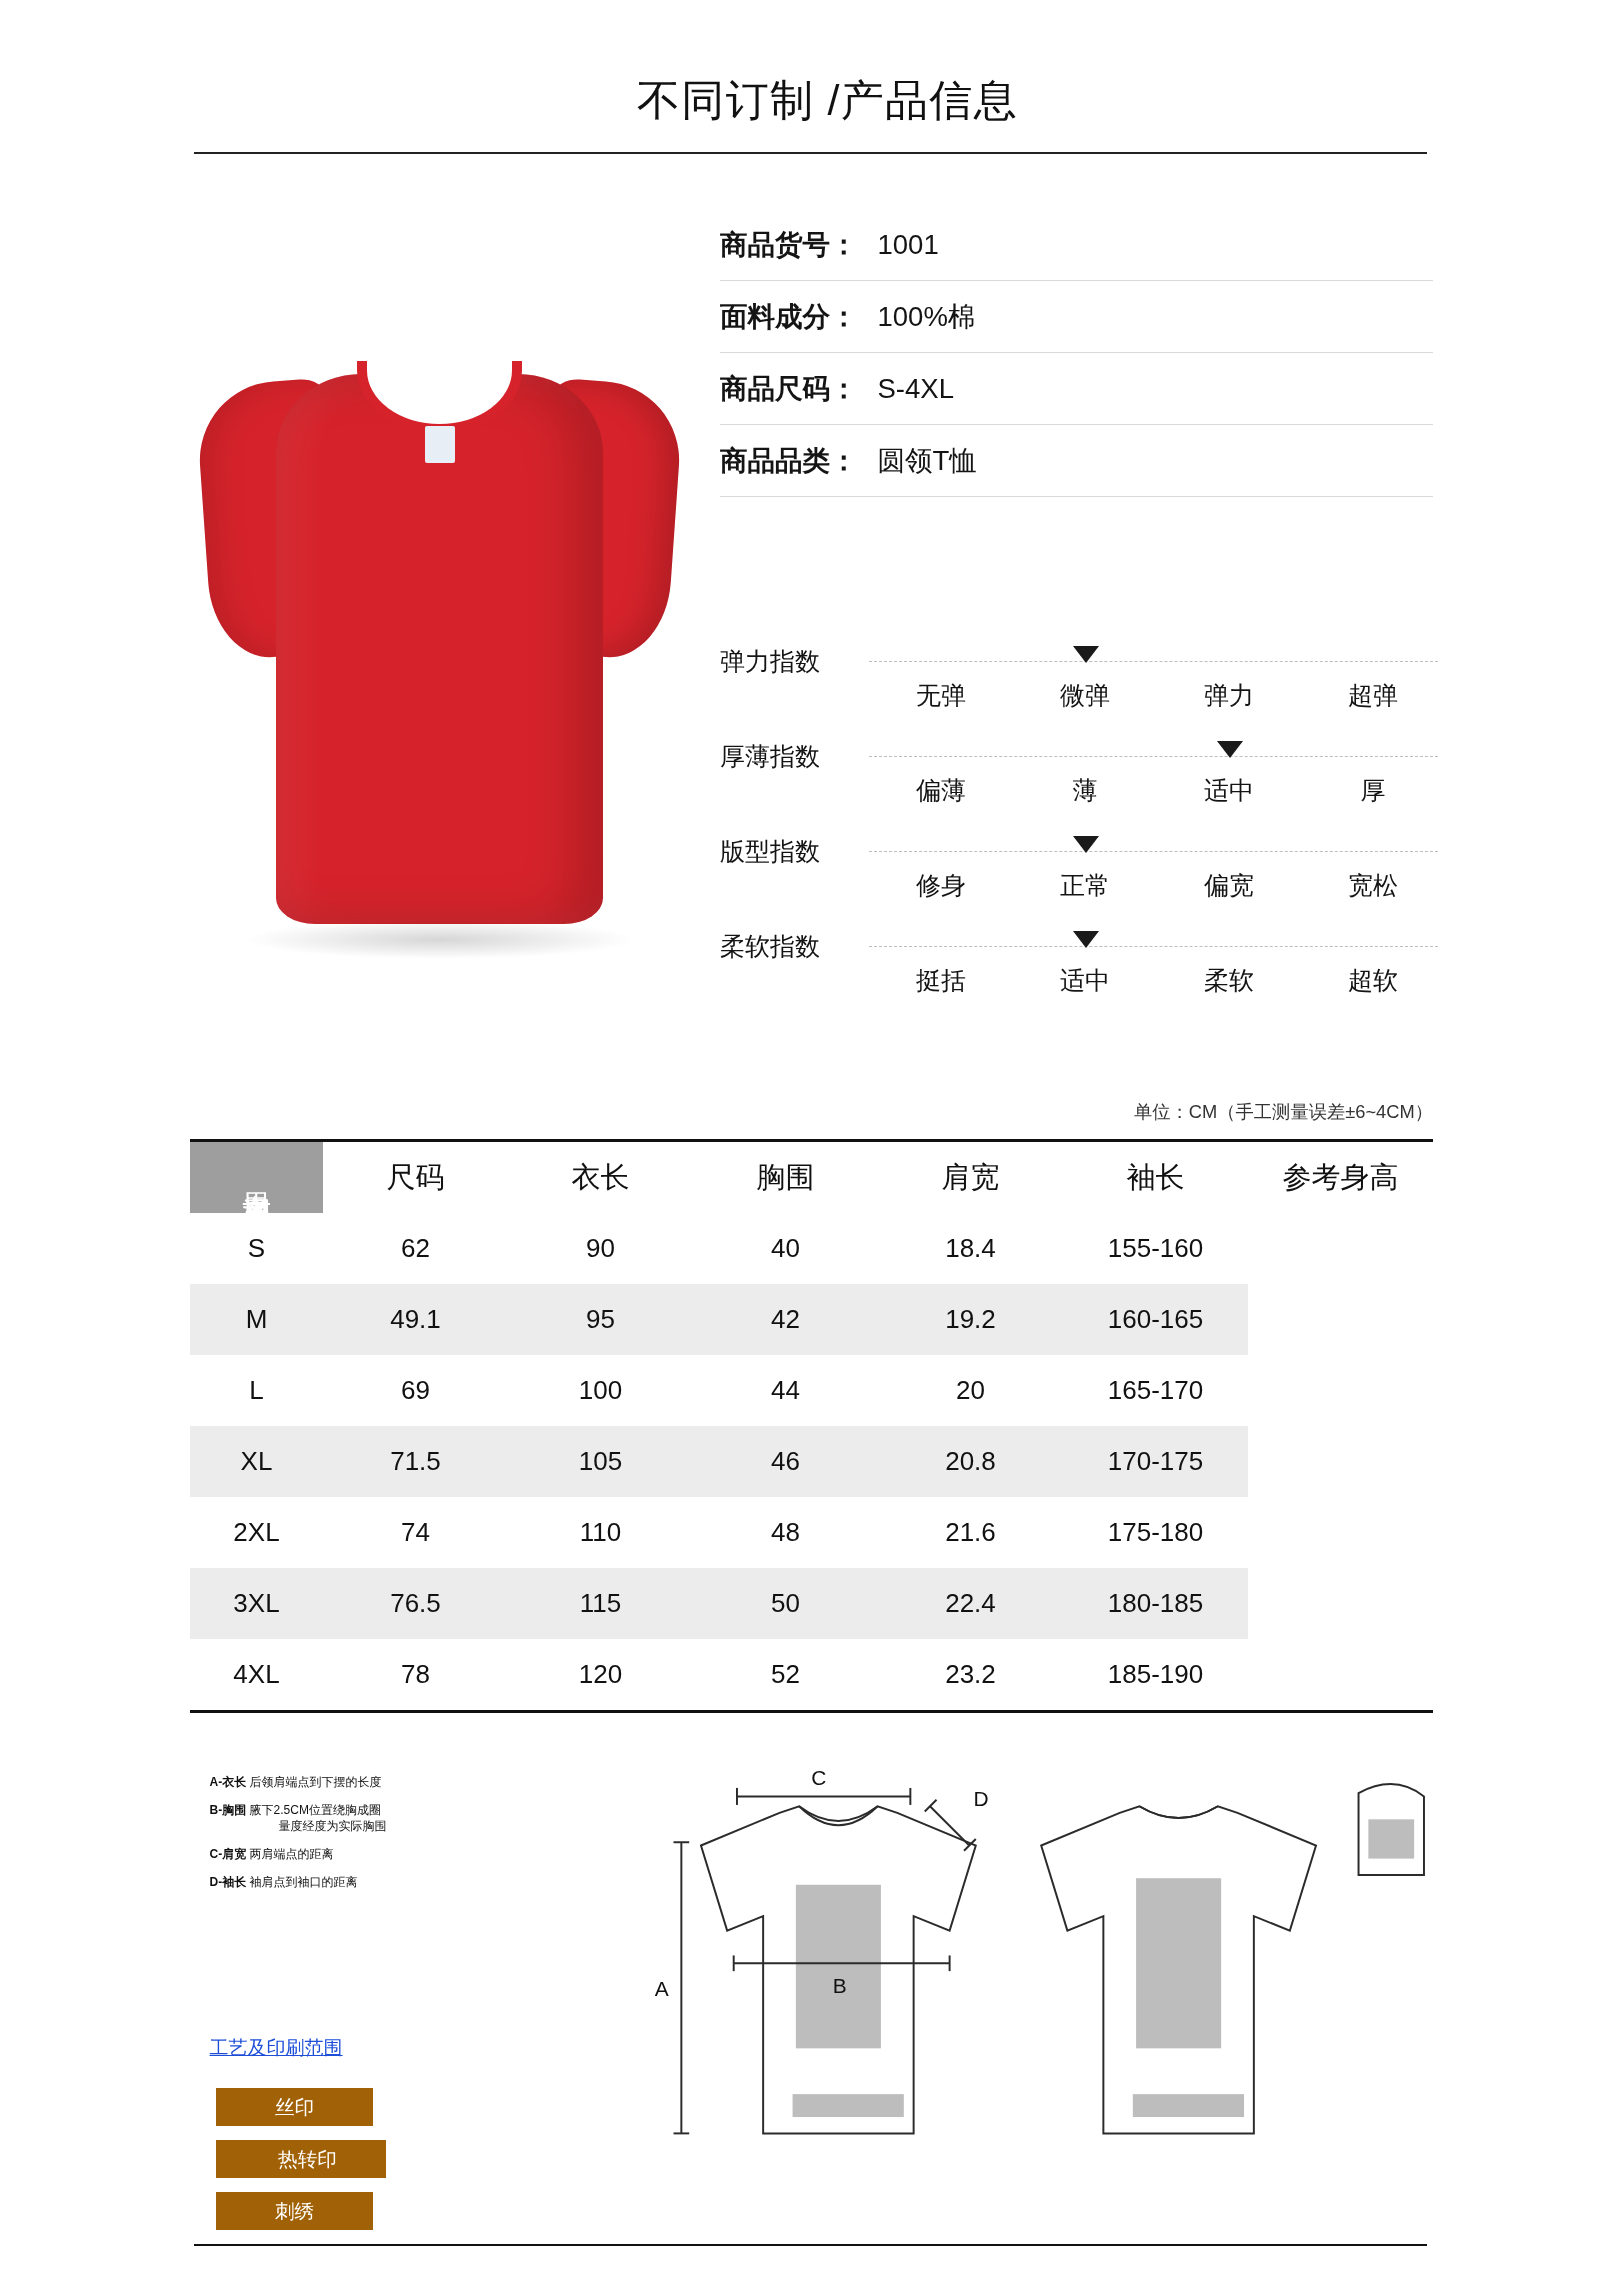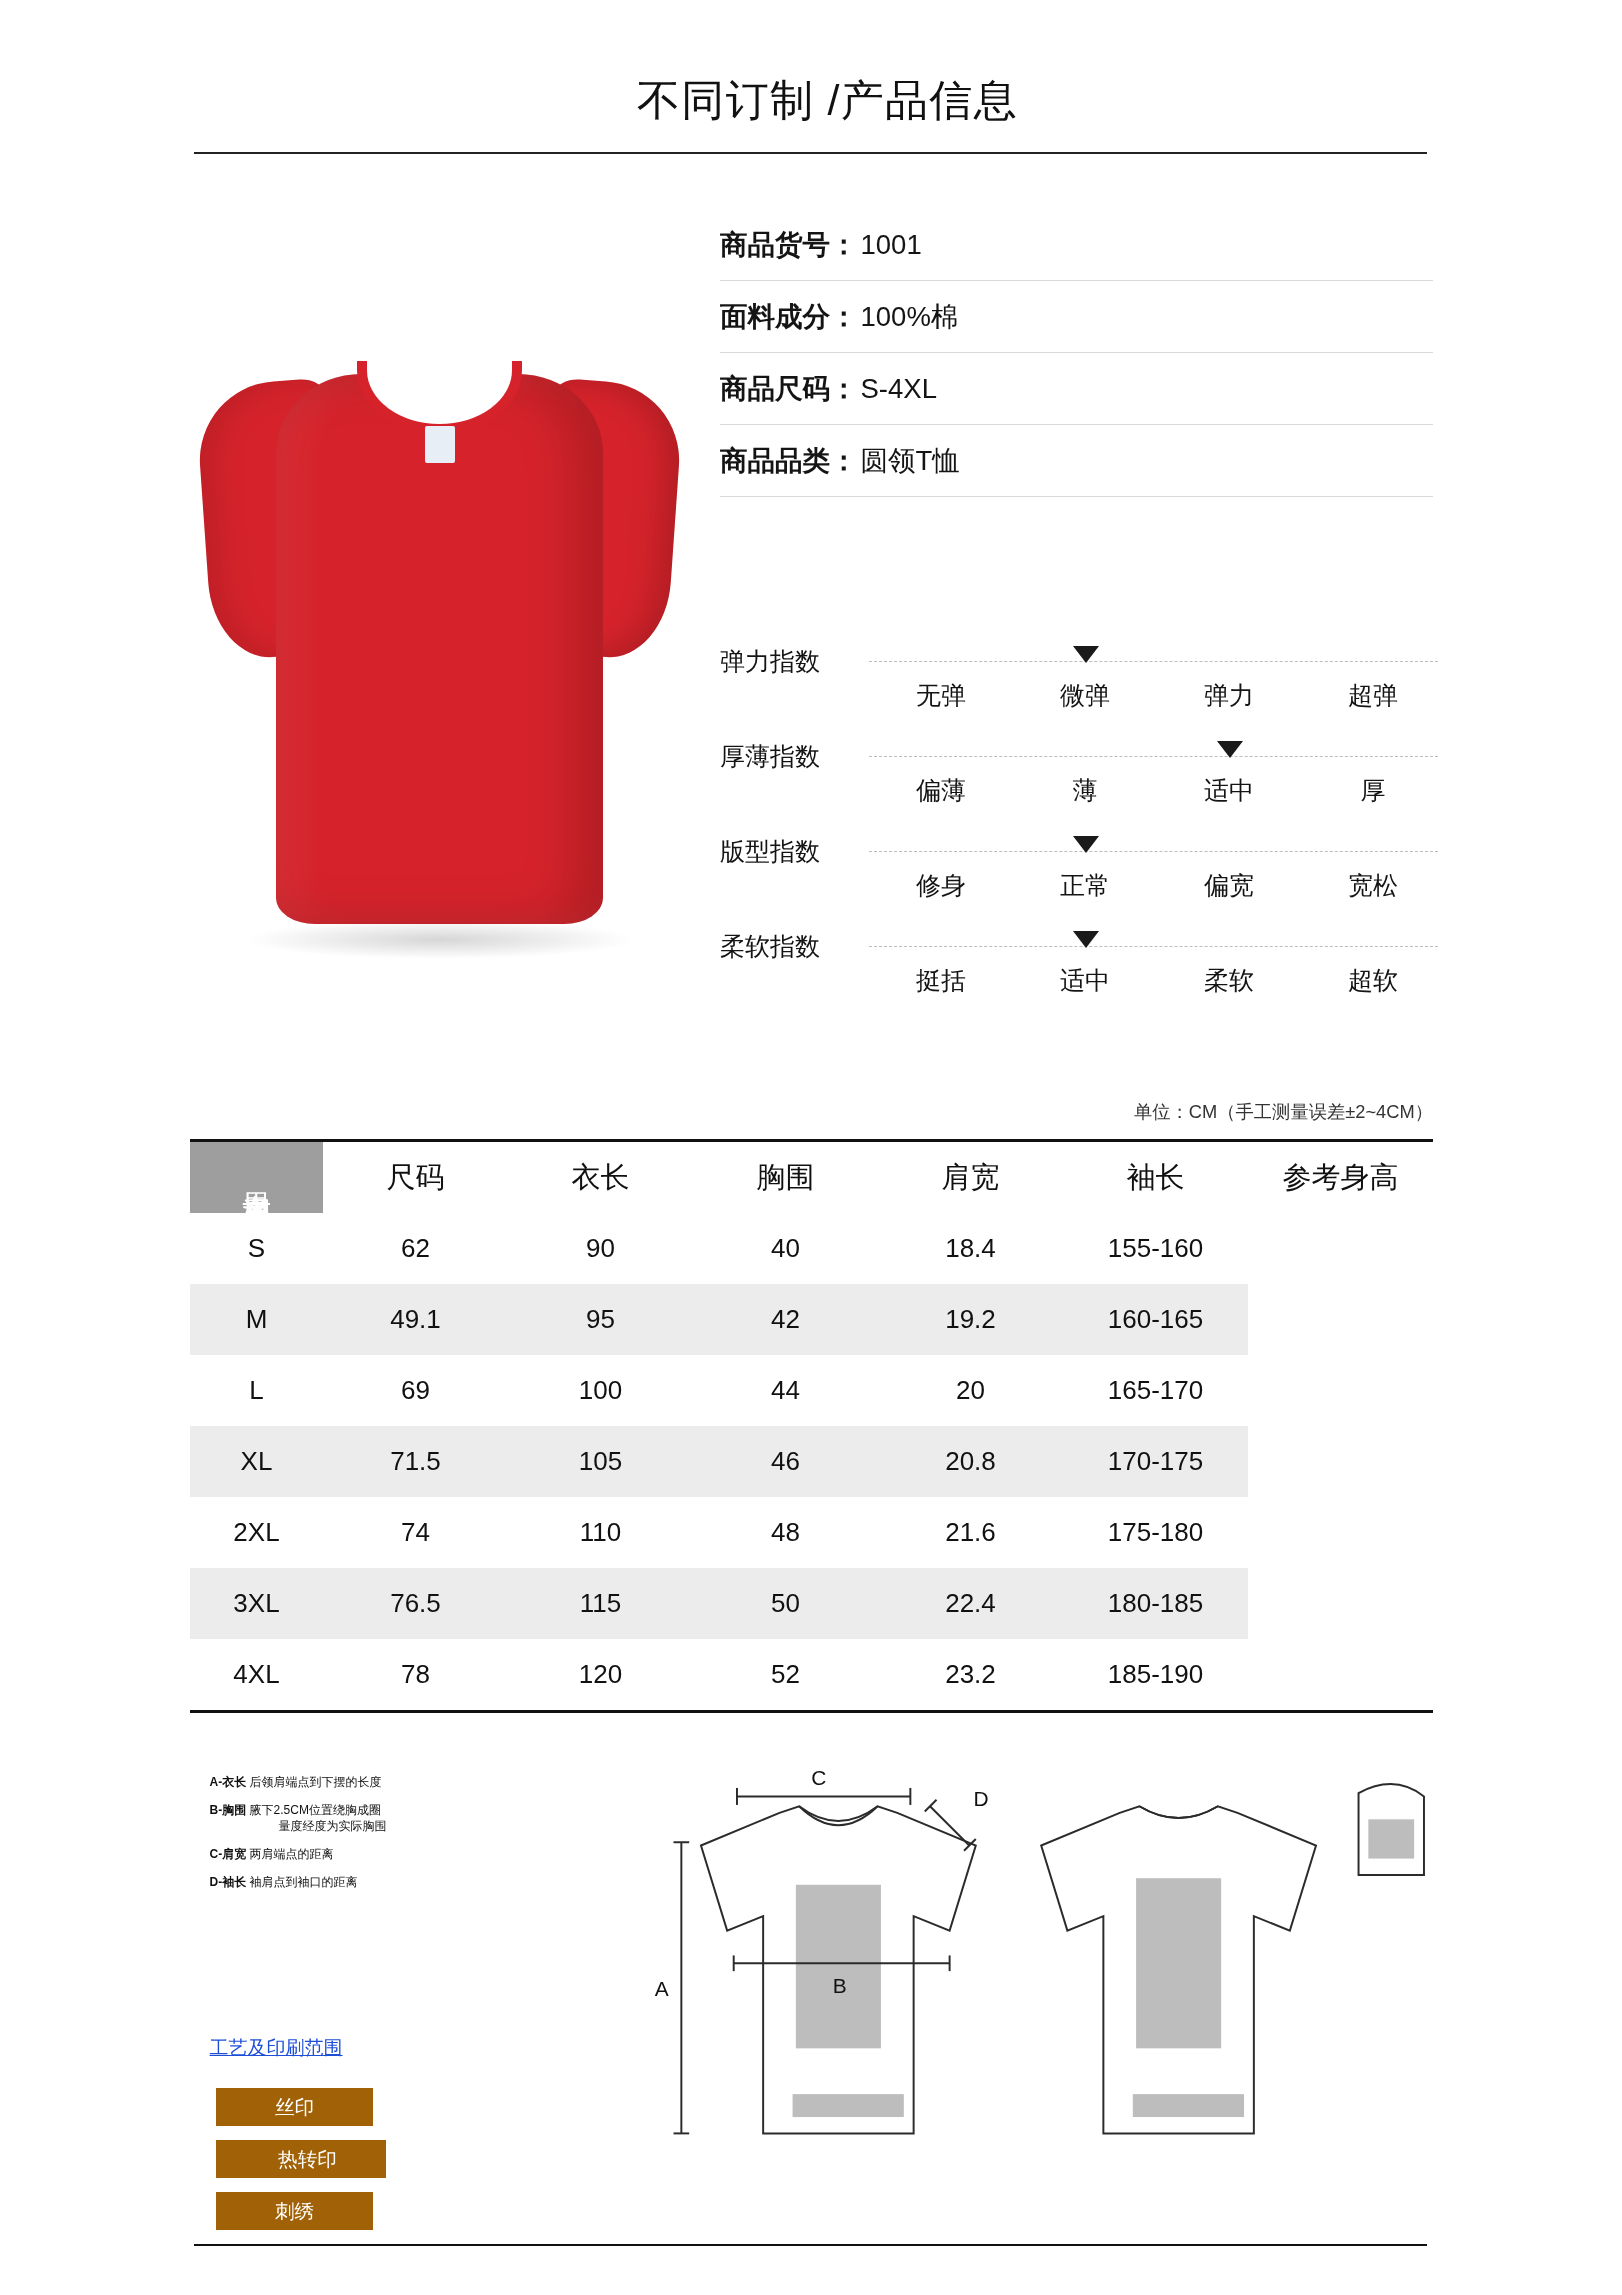--- a/index.html
+++ b/index.html
@@ -78,21 +78,21 @@
     background:radial-gradient(ellipse at center, rgba(0,0,0,0.16) 0%, rgba(0,0,0,0) 70%);
   }
 
   
   .specs { position:absolute; left:720px; top:209px; width:713px; }
   .spec-row {
     height:71px; display:flex; align-items:center;
     border-bottom:1.3px solid #d9d9d9;
     font-size:27.5px; color:#141414;
   }
-  .spec-row .k { font-weight:bold; margin-right:3px; }
+  .spec-row .k { font-weight:bold; margin-right:20px; }
   .spec-row .v { font-weight:normal; }
 
   
   .meters { position:absolute; left:720px; top:641px; width:720px; }
   .meter { position:relative; height:95px; }
   .meter .label {
     position:absolute; left:0; top:3.9px; width:141px; text-align:left;
     font-size:25px; color:#141414;
   }
   .meter .line {
@@ -249,21 +249,21 @@
       <div class="ticks">
         <span>挺括</span>
         <span>适中</span>
         <span>柔软</span>
         <span>超软</span>
       </div>
     </div>
 
   </div>
 
-  <div class="unit-note">单位：CM（手工测量误差±2~4CM）</div>
+  <div class="unit-note">单位：CM（手工测量误差±6~4CM）</div>
 
   <div class="table-wrap">
     <table class="size">
       <thead>
         <tr>
           <th class="side" rowspan="8">
             <span class="vert">男女通用尺码表</span>
           </th>
           <th>尺码</th>
           <th>衣长</th>

